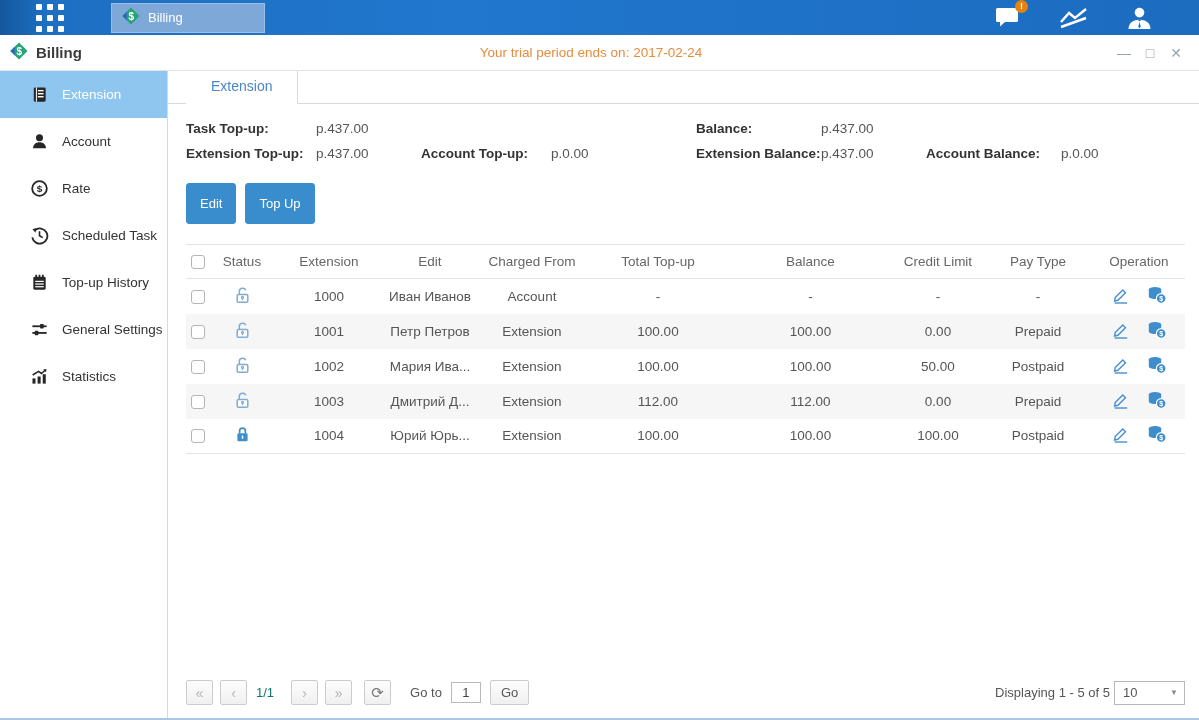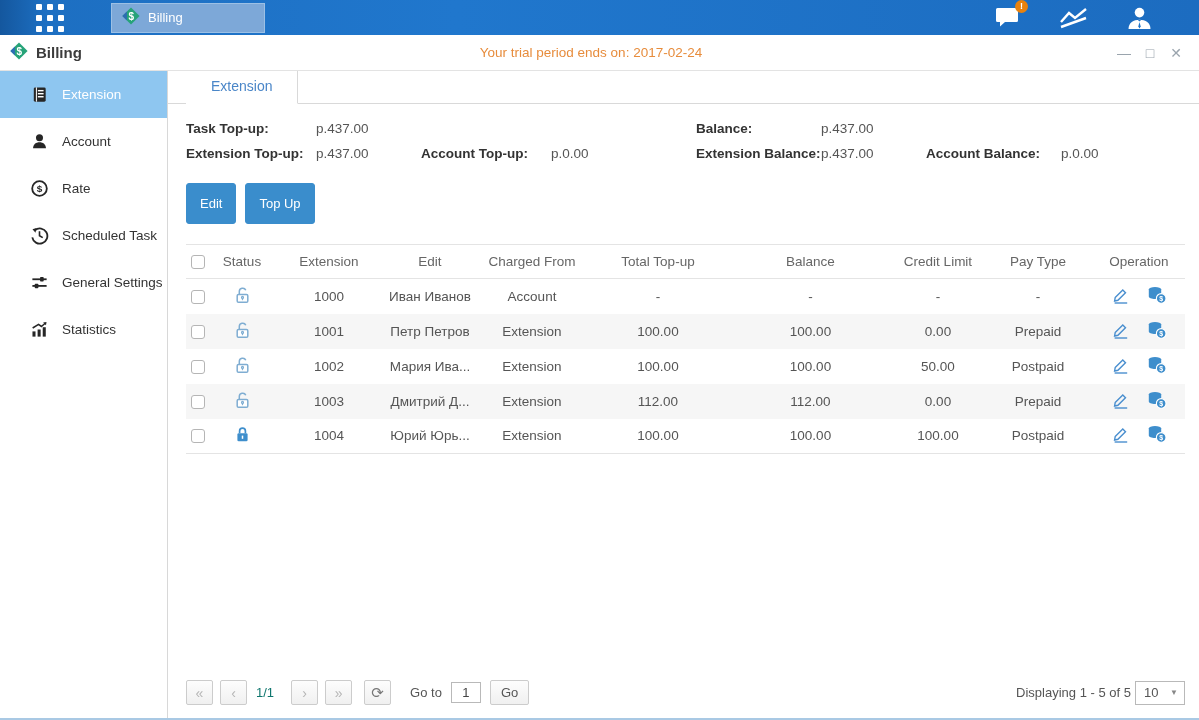--- a/index.html
+++ b/index.html
@@ -73,21 +73,21 @@
   .pg-btn.refresh { color:#777; font-size:15px; margin-left:5px; }
   .pg-indicator { color:#0f766e; margin:0 17px 0 2px; }
   .goto-label { margin:0 9px 0 12px; color:#555; }
   .goto-input { width:30px; height:21px; border:1px solid #b9b9b9; text-align:center; font-size:13px;
     font-family:"Liberation Sans", sans-serif; color:#444; }
   .go-btn { margin-left:9px; height:25px; padding:1px 10px; border:1px solid #ccc; border-radius:2px;
     background:linear-gradient(#fdfdfd,#f0f0f0); color:#555; font-size:13px;
     font-family:"Liberation Sans", sans-serif; cursor:pointer; }
   .pagebar-right { margin-left:auto; display:flex; align-items:center; gap:4px; }
   .displaying { color:#555; font-size:13px; }
-  .page-size { width:50px; height:24px; border:1px solid #b9b9b9; display:flex; align-items:center;
+  .page-size { width:71px; height:24px; border:1px solid #b9b9b9; display:flex; align-items:center;
     background:#fff; cursor:pointer; }
   .page-size .val { padding-left:8px; color:#555; flex:1; }
   .page-size .arr { font-size:8px; color:#888; padding-right:6px; }
 </style>
 </head>
 <body>
 
 <div class="app">
 
   <div class="topbar">
@@ -178,20 +178,32 @@
           </svg>
           <span>Rate</span>
         </div>
         <div class="sb-item">
           <svg width="19" height="19" viewBox="0 0 20 20">
             <path d="M5.2 4.4 A8 8 0 1 1 2.4 12" fill="none" stroke="#262626" stroke-width="1.9"></path>
             <polygon points="6.8,2.2 2.6,3.4 5.8,7" fill="#262626"></polygon>
             <path d="M10 5.6 v4.6 l3.4 2" fill="none" stroke="#262626" stroke-width="1.7"></path>
           </svg>
           <span>Scheduled Task</span>
+        </div>
+        <div class="sb-item">
+          <svg width="19" height="19" viewBox="0 0 20 20">
+            <rect x="3.5" y="4" width="13" height="13.5" rx="1.5" fill="#262626"></rect>
+            <rect x="5.6" y="1.8" width="1.8" height="3.4" fill="#262626"></rect>
+            <rect x="9.1" y="1.8" width="1.8" height="3.4" fill="#262626"></rect>
+            <rect x="12.6" y="1.8" width="1.8" height="3.4" fill="#262626"></rect>
+            <rect x="5.5" y="8.2" width="9" height="1.3" fill="#fff"></rect>
+            <rect x="5.5" y="11" width="9" height="1.3" fill="#fff"></rect>
+            <rect x="5.5" y="13.8" width="9" height="1.3" fill="#fff"></rect>
+          </svg>
+          <span>Top-up History</span>
         </div>
         <div class="sb-item">
           <svg width="19" height="19" viewBox="0 0 20 20">
             <path d="M2.5 6.6 h15" stroke="#262626" stroke-width="1.9"></path>
             <rect x="10.6" y="4.2" width="3.8" height="4.8" rx="0.8" fill="#262626"></rect>
             <path d="M2.5 13.6 h15" stroke="#262626" stroke-width="1.9"></path>
             <rect x="5" y="11.2" width="3.8" height="4.8" rx="0.8" fill="#262626"></rect>
           </svg>
           <span>General Settings</span>
         </div>

